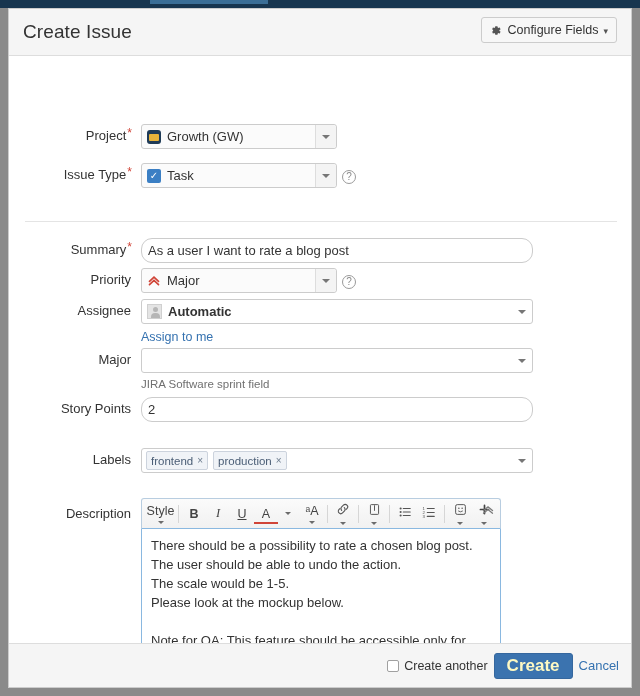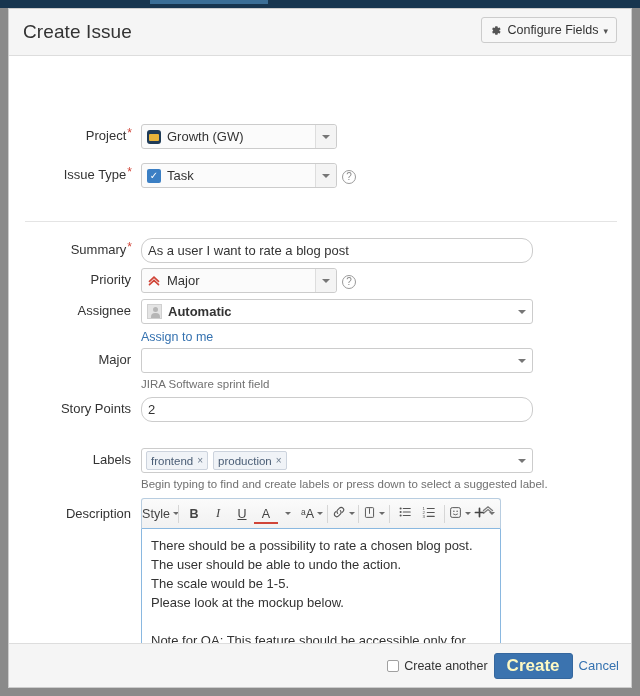--- a/index.html
+++ b/index.html
@@ -356,20 +356,21 @@
     align-items: center;
     justify-content: center;
     height: 22px;
     min-width: 18px;
     padding: 0 3px;
     cursor: pointer;
     color: #444444;
     font-size: 12.5px;
     gap: 3px;
     white-space: nowrap;
+    flex-direction: column;
   }
   .tb-sep {
     width: 1px;
     height: 18px;
     background: #d6d6d6;
     margin: 0 3px;
     flex: 0 0 auto;
   }
   .tb-caret {
     width: 0; height: 0;
@@ -613,21 +614,20 @@
           <span class="chip">
             <span>production</span>
             <span class="chip-x">×</span>
           </span>
           <span class="select-arrow plain">
               <i class="arrow-glyph"></i>
             </span>
         </div>
       </div>
     </div>
-    <div class="help-text" style="top:422px;">Begin typing to find and create labels or press down to select a suggested label.</div>
 
     <div class="field-row" style="top:446px;">
       <div class="field-label">
         <span>Description</span>
       </div>
     </div>
 
     <div class="editor-wrap">
       <div class="editor-toolbar">
         <span class="tb-item">

